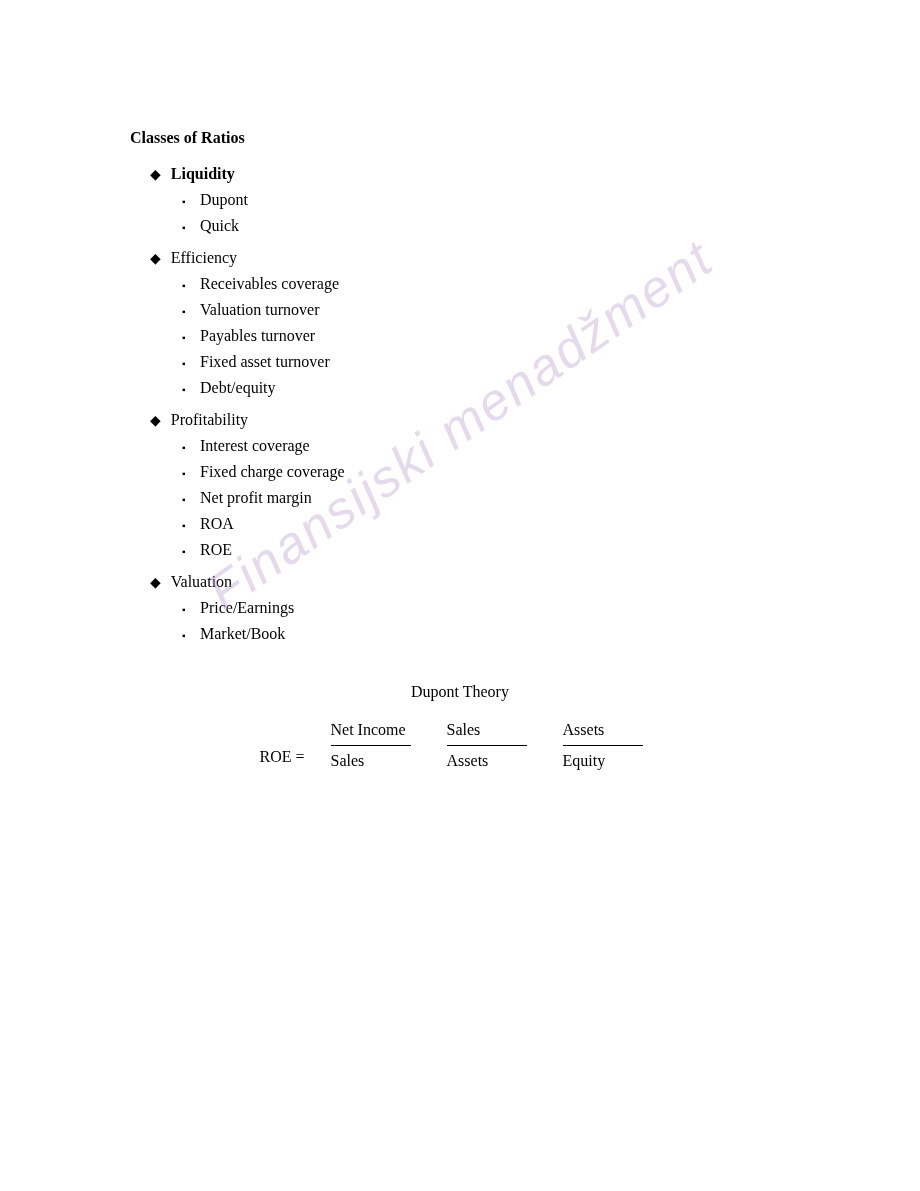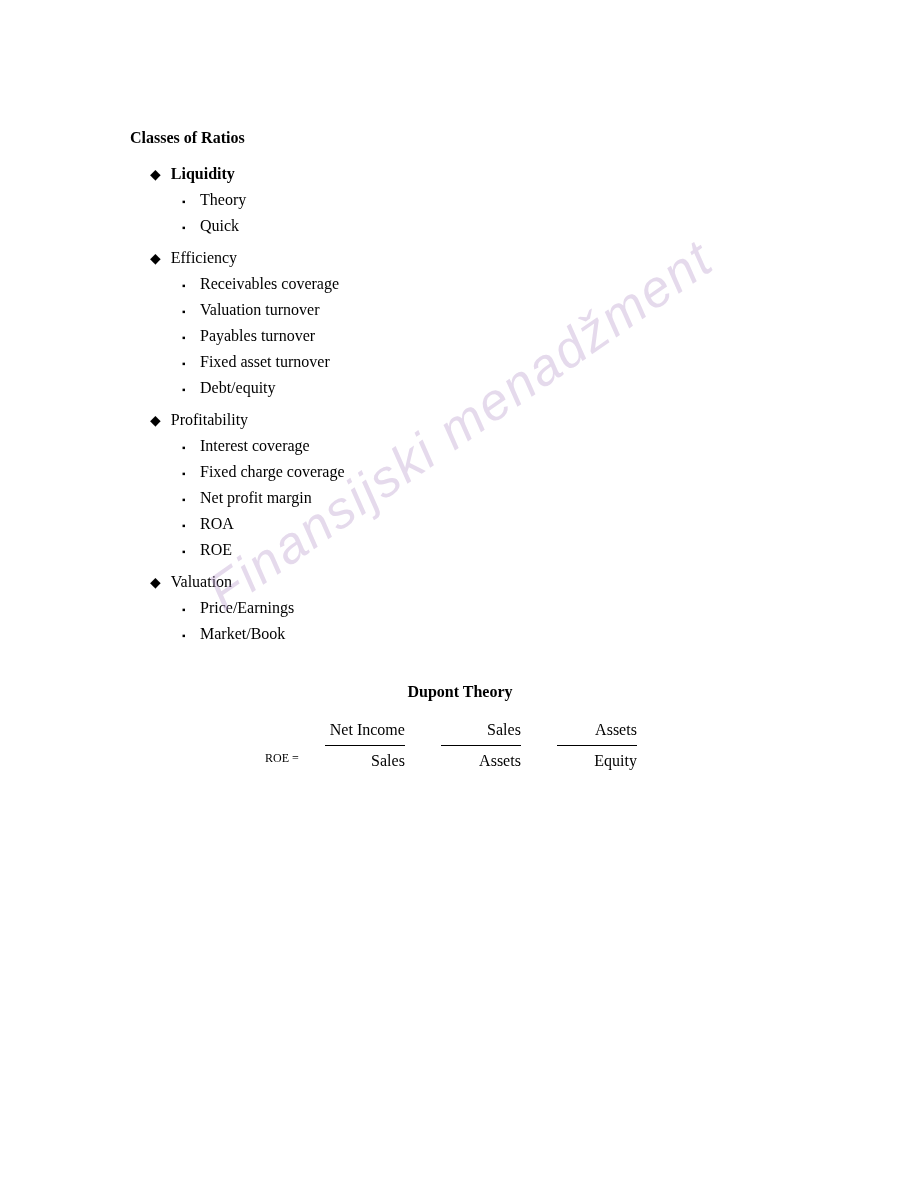--- a/index.html
+++ b/index.html
@@ -82,56 +82,56 @@
       font-size: 10px;
       min-width: 10px;
     }
 
     .dupont-section {
       margin-top: 40px;
       text-align: center;
     }
 
     .dupont-title {
-      font-weight: bold;
+      font-weight: normal;
       font-size: 16px;
       margin-bottom: 20px;
     }
 
     .dupont-equation {
       display: flex;
       align-items: flex-end;
       justify-content: center;
       gap: 0px;
     }
 
     .fraction-group {
       display: flex;
       flex-direction: column;
-      align-items: flex-end;
+      align-items: flex-start;
       margin: 0 18px;
     }
 
     .fraction-numerator {
       padding-bottom: 4px;
     }
 
     .fraction-line {
       border-top: 1px solid #000;
       width: 100%;
       min-width: 80px;
       margin: 2px 0;
     }
 
     .fraction-denominator {
       padding-top: 4px;
     }
 
     .roe-label {
-      font-size: 12px;
+      font-size: 16px;
       margin-right: 8px;
       padding-bottom: 4px;
     }
 
     .level1-header-row {
       display: flex;
       align-items: baseline;
       margin-bottom: 8px;
       margin-left: 20px;
     }
@@ -148,21 +148,21 @@
   <ul class="level1-list">
 
     <li class="level1-item">
       <div class="level1-header-row">
         <span class="diamond">◆</span>
         <span style="margin-left:8px;font-weight:bold;">Liquidity</span>
       </div>
       <ul class="level2-list">
         <li class="level2-item">
           <span class="square-bullet">▪</span>
-          <span>Theory</span>
+          <span>Dupont</span>
         </li>
         <li class="level2-item">
           <span class="square-bullet">▪</span>
           <span>Quick</span>
         </li>
       </ul>
     </li>
 
     <li class="level1-item">
       <div class="level1-header-row">

